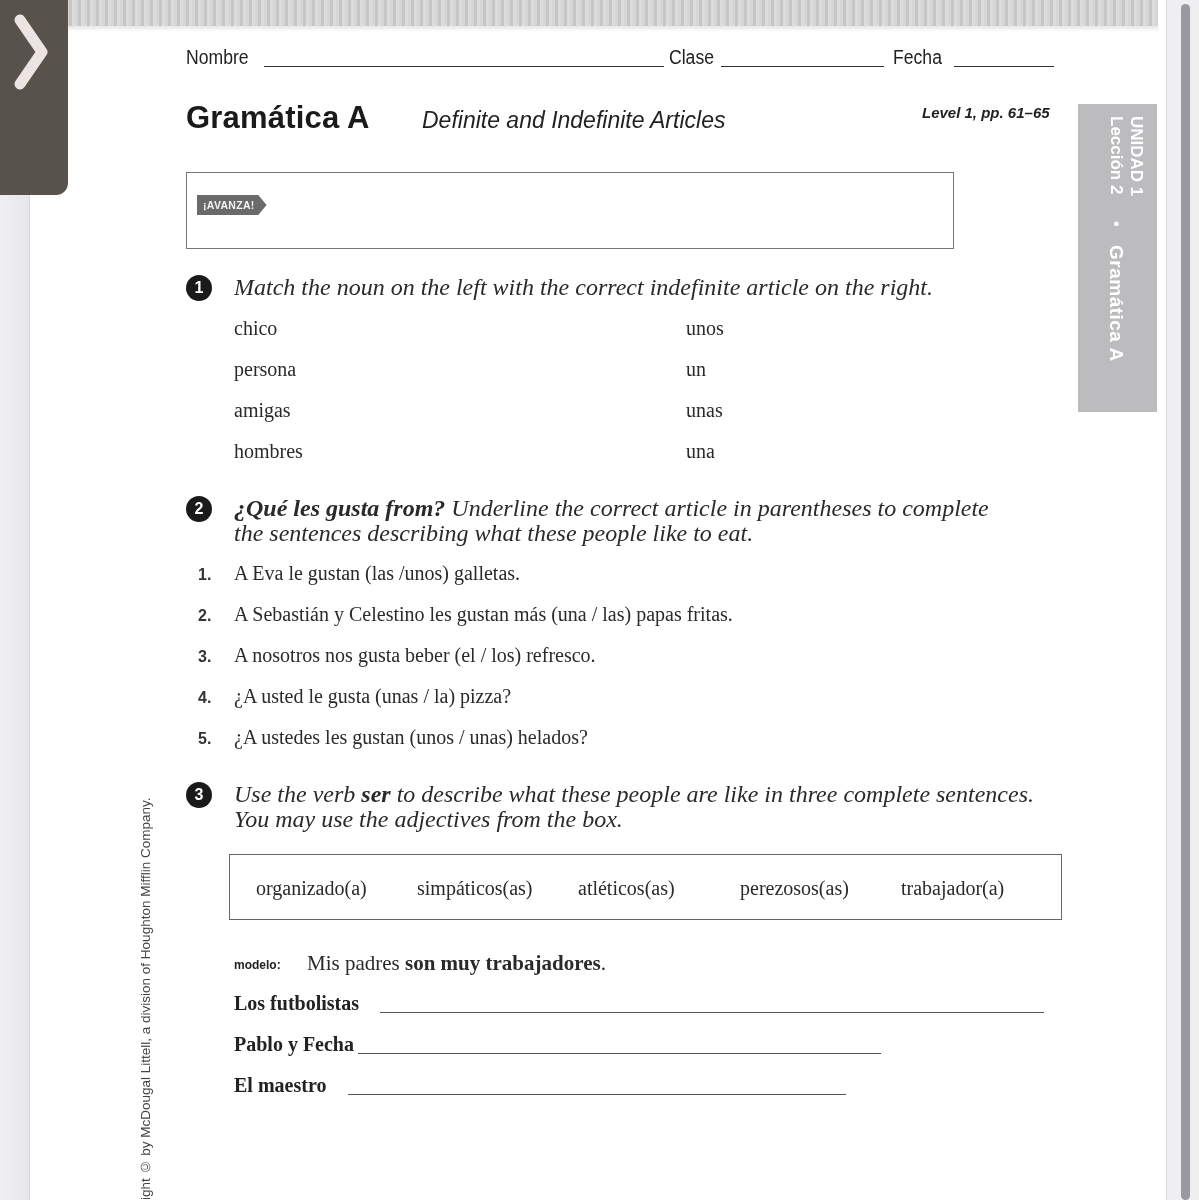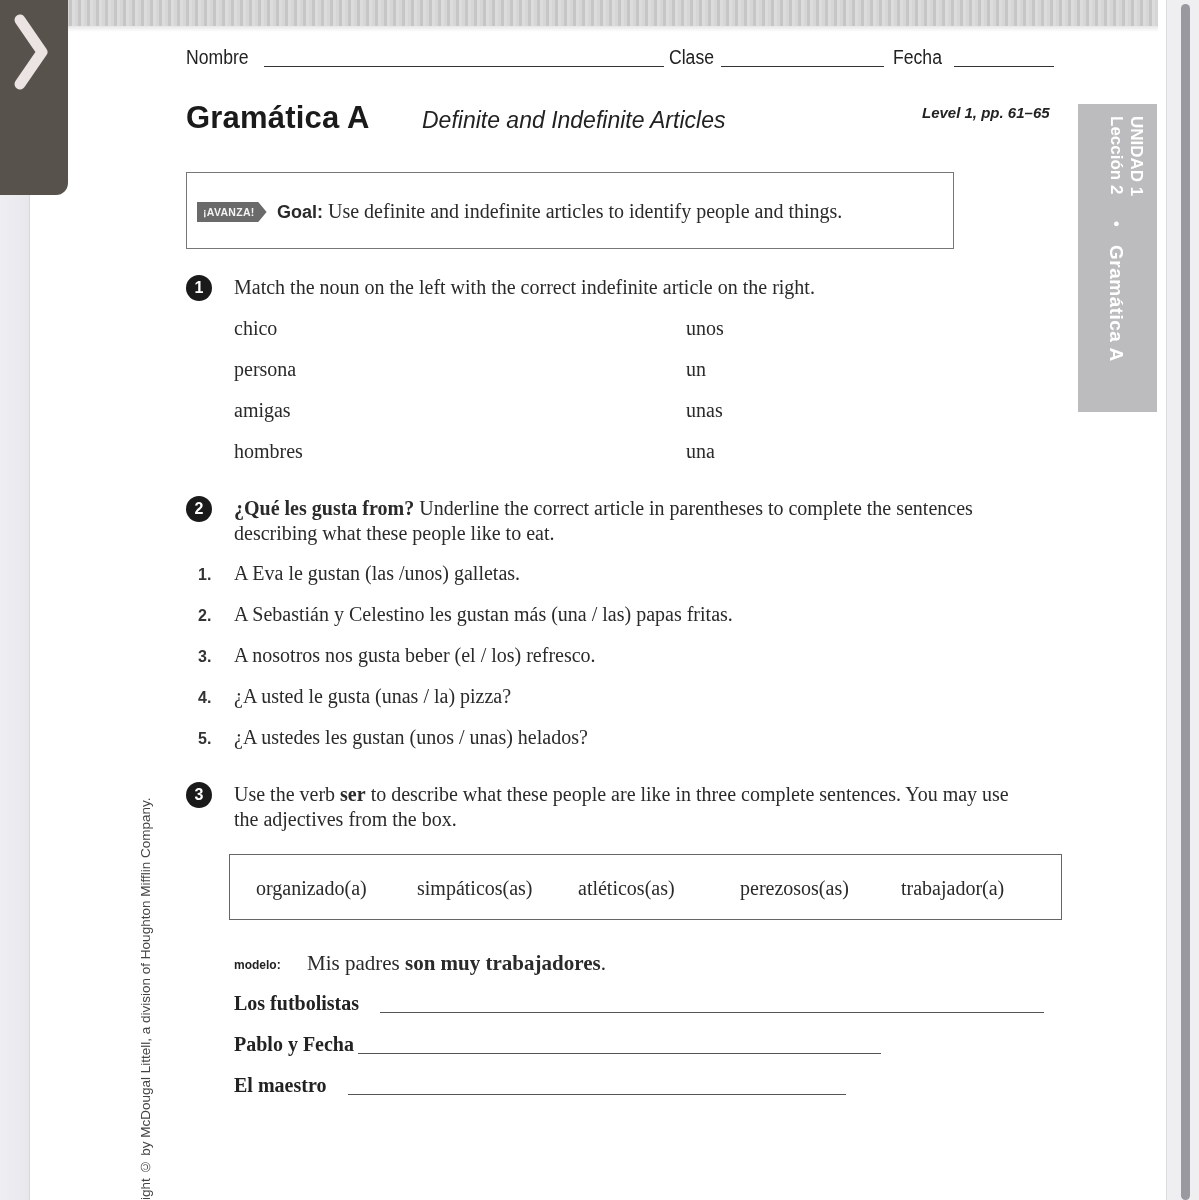--- a/index.html
+++ b/index.html
@@ -58,34 +58,34 @@
   .side-tab-text {
     position: absolute; left: 8px; top: 12px; width: 60px; height: 290px;
     writing-mode: vertical-rl; font-family: "Liberation Sans", sans-serif; color: #ffffff; font-weight: bold;
   }
   .side-tab-text .col1 { display: inline-block; font-size: 17px; line-height: 20px; }
   .side-tab-text .dot { display: inline-block; margin: 20px 0 14px; font-size: 16px; }
   .side-tab-text .col2 { display: inline-block; font-size: 19px; letter-spacing: 0.5px; }
 
   .goal-box { position: absolute; left: 186px; top: 172px; width: 768px; height: 77px; border: 1.5px solid #777; }
   .avanza {
-    position: absolute; left: 10px; top: 29px; height: 20px; padding: 0 6px; background: #6a6a6a; color: #f4f4f4;
+    position: absolute; left: 10px; top: 22px; height: 20px; padding: 0 6px; background: #6a6a6a; color: #f4f4f4;
     font-family: "Liberation Sans", sans-serif; font-size: 10.5px; font-weight: bold; line-height: 20px; letter-spacing: 0.3px;
     clip-path: polygon(0 0, 88% 0, 100% 50%, 88% 100%, 0 100%);
     padding-right: 12px;
   }
   .goal-text { position: absolute; left: 90px; top: 27px; font-size: 20px; }
   .goal-text .lbl { font-family: "Liberation Sans", sans-serif; font-weight: bold; font-size: 18px; }
 
   .num-badge {
     position: absolute; width: 26px; height: 26px; border-radius: 50%; background: #1a1a1a; color: #fff;
     font-family: "Liberation Sans", sans-serif; font-weight: bold; font-size: 16px; line-height: 26px; text-align: center;
   }
 
-  .instr { position: absolute; left: 234px; font-size: 20px; line-height: 25px; color: #2a2a2a; }
+  .instr { position: absolute; left: 234px; font-size: 24px; line-height: 25px; color: #2a2a2a; font-style: italic; }
   .match-item { position: absolute; font-size: 20px; color: #2a2a2a; }
 
   .q-num { position: absolute; left: 198px; font-family: "Liberation Sans", sans-serif; font-weight: bold; font-size: 16px; color: #333; }
   .q-text { position: absolute; left: 234px; font-size: 20px; color: #2a2a2a; text-align: center; }
 
   .adj-box { position: absolute; left: 229px; top: 854px; width: 833px; height: 66px; border: 1.5px solid #666; text-align: right; }
   .adj { position: absolute; top: 22px; font-size: 20px; color: #2a2a2a; }
 
   .modelo-label { position: absolute; left: 234px; top: 958px; font-family: Liberation Sans, sans-serif; font-weight: bold; font-size: 12px; color: #222; }
   .modelo-text { position: absolute; left: 307px; top: 951px; font-size: 21px; color: #2a2a2a; }
@@ -136,23 +136,20 @@
       <span>UNIDAD 1</span><br>
       <span>Lección 2</span>
     </span>
     <span class="dot">•</span>
     <span class="col2">Gramática A</span>
   </div>
 </div>
 
 <div class="goal-box">
   <span class="avanza">¡AVANZA!</span>
-  <span class="goal-text">
-    <span class="lbl">Goal:</span><span> Use definite and indefinite articles to identify people and things.</span>
-  </span>
 </div>
 
 <div class="num-badge" style="left:186px; top:275px">1</div>
 <div class="instr" style="top:275px">Match the noun on the left with the correct indefinite article on the right.</div>
 
 <div class="match-item" style="left:234px; top:317px">chico</div>
 <div class="match-item" style="left:234px; top:358px">persona</div>
 <div class="match-item" style="left:234px; top:399px">amigas</div>
 <div class="match-item" style="left:234px; top:440px">hombres</div>
 

